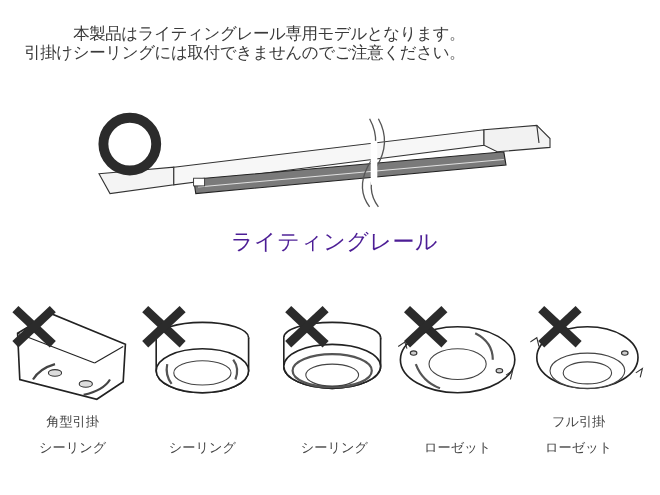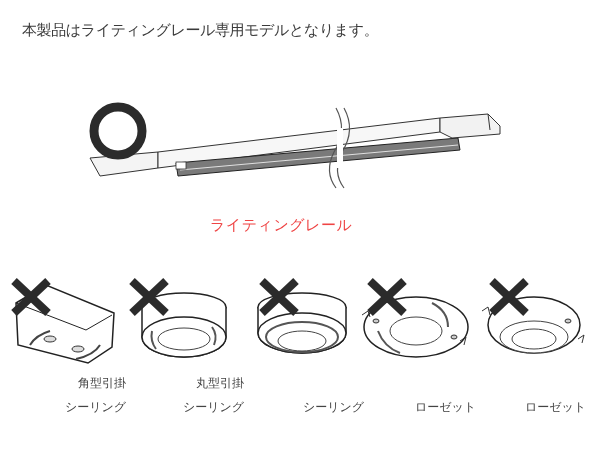--- a/index.html
+++ b/index.html
@@ -2,34 +2,35 @@
 <html><head>
 <meta charset="utf-8">
 <style>
   html, body { margin: 0; padding: 0; background: #ffffff; }
   body { width: 600px; height: 450px; position: relative; overflow: hidden;
          font-family: "DejaVu Sans", sans-serif; color: #333333; }
   .notice { position: absolute; left: 22px; top: 21px; font-size: 15px; line-height: 18px;
             color: #3a3a3a; letter-spacing: -0.4px; white-space: nowrap; }
   .notice div { height: 18px; text-align: right; }
   .rail-svg { position: absolute; left: 0; top: 0; }
-  .rail-label { position: absolute; left: 210px; top: 216px; font-size: 15px; color: #ef4444;
+  .rail-label { position: absolute; left: 210px; top: 206px; font-size: 20px; color: #4c1d95;
                 letter-spacing: 0.5px; }
   .fixture { position: absolute; top: 275px; width: 120px; height: 150px; }
   .fixture svg { position: absolute; left: 0; top: 0; }
-  .fixture .label { position: absolute; left: 0; width: 100%; text-align: right; font-size: 12px;
+  .fixture .label { position: absolute; left: 0; width: 100%; text-align: center; font-size: 12px;
                     color: #444444; line-height: 16px; }
   .fixture .l1 { top: 100px; }
   .fixture .l2 { top: 124px; }
 </style>
 </head>
 <body>
 
 <div class="notice">
   <div>本製品はライティングレール専用モデルとなります。</div>
+  <div>引掛けシーリングには取付できませんのでご注意ください。</div>
 </div>
 
 <svg class="rail-svg" width="600" height="200">
 
   <polygon points="90,158 158,152 158,168 100,176" fill="#f4f4f4" stroke="#333" stroke-width="1"></polygon>
 
   <polygon points="158,152 440,118 440,132 158,168" fill="#f7f7f7" stroke="#333" stroke-width="1"></polygon>
 
   <polygon points="176,163 458,138 460,150 178,176" fill="#7a7a7a" stroke="#222" stroke-width="1"></polygon>
   <line x1="180" y1="170" x2="458" y2="145" stroke="#e0e0e0" stroke-width="1"></line>
@@ -71,21 +72,20 @@
     <path d="M18,32 L18,62 A42,20 0 0 0 102,62 L102,32" fill="#fff" stroke="#222" stroke-width="1.5"></path>
     <ellipse cx="60" cy="62" rx="42" ry="20" fill="#fff" stroke="#222" stroke-width="1.5"></ellipse>
     <ellipse cx="60" cy="64" rx="26" ry="11" fill="#fff" stroke="#444"></ellipse>
     <path d="M28,56 Q26,66 32,74" fill="none" stroke="#555" stroke-width="2"></path>
     <path d="M88,52 Q94,60 90,70" fill="none" stroke="#555" stroke-width="2"></path>
     <g>
       <line x1="8" y1="6" x2="42" y2="38" stroke="#2b2b2b" stroke-width="8"></line>
       <line x1="42" y1="6" x2="8" y2="38" stroke="#2b2b2b" stroke-width="8"></line>
     </g>
   </svg>
-  <div class="label l1">丸型引掛</div>
   <div class="label l2">シーリング</div>
 </div>
 
 <div class="fixture" style="left:244px;">
   <svg width="120" height="100">
     <ellipse cx="58" cy="32" rx="44" ry="14" fill="#fff" stroke="#222" stroke-width="1.5"></ellipse>
     <path d="M14,32 L14,58 A44,20 0 0 0 102,58 L102,32" fill="#fff" stroke="#222" stroke-width="1.5"></path>
     <ellipse cx="58" cy="58" rx="44" ry="20" fill="#fff" stroke="#222" stroke-width="1.5"></ellipse>
     <ellipse cx="58" cy="62" rx="36" ry="15" fill="#fff" stroke="#555" stroke-width="2"></ellipse>
     <ellipse cx="58" cy="66" rx="24" ry="10" fill="#fff" stroke="#444"></ellipse>
@@ -121,14 +121,15 @@
     <ellipse cx="52" cy="62" rx="34" ry="16" fill="#fff" stroke="#444"></ellipse>
     <ellipse cx="52" cy="64" rx="22" ry="10" fill="#fff" stroke="#444"></ellipse>
     <path d="M0,36 L6,32 L8,40" fill="none" stroke="#333"></path>
     <path d="M96,64 L102,60 L100,68" fill="none" stroke="#333"></path>
     <ellipse cx="86" cy="46" rx="3" ry="2" fill="#ccc" stroke="#333"></ellipse>
     <g>
       <line x1="10" y1="6" x2="44" y2="38" stroke="#2b2b2b" stroke-width="8"></line>
       <line x1="44" y1="6" x2="10" y2="38" stroke="#2b2b2b" stroke-width="8"></line>
     </g>
   </svg>
+  <div class="label l1" style="left:-16px;">フル引掛</div>
   <div class="label l2" style="left:-16px;">ローゼット</div>
 </div>
 
 </body></html>

